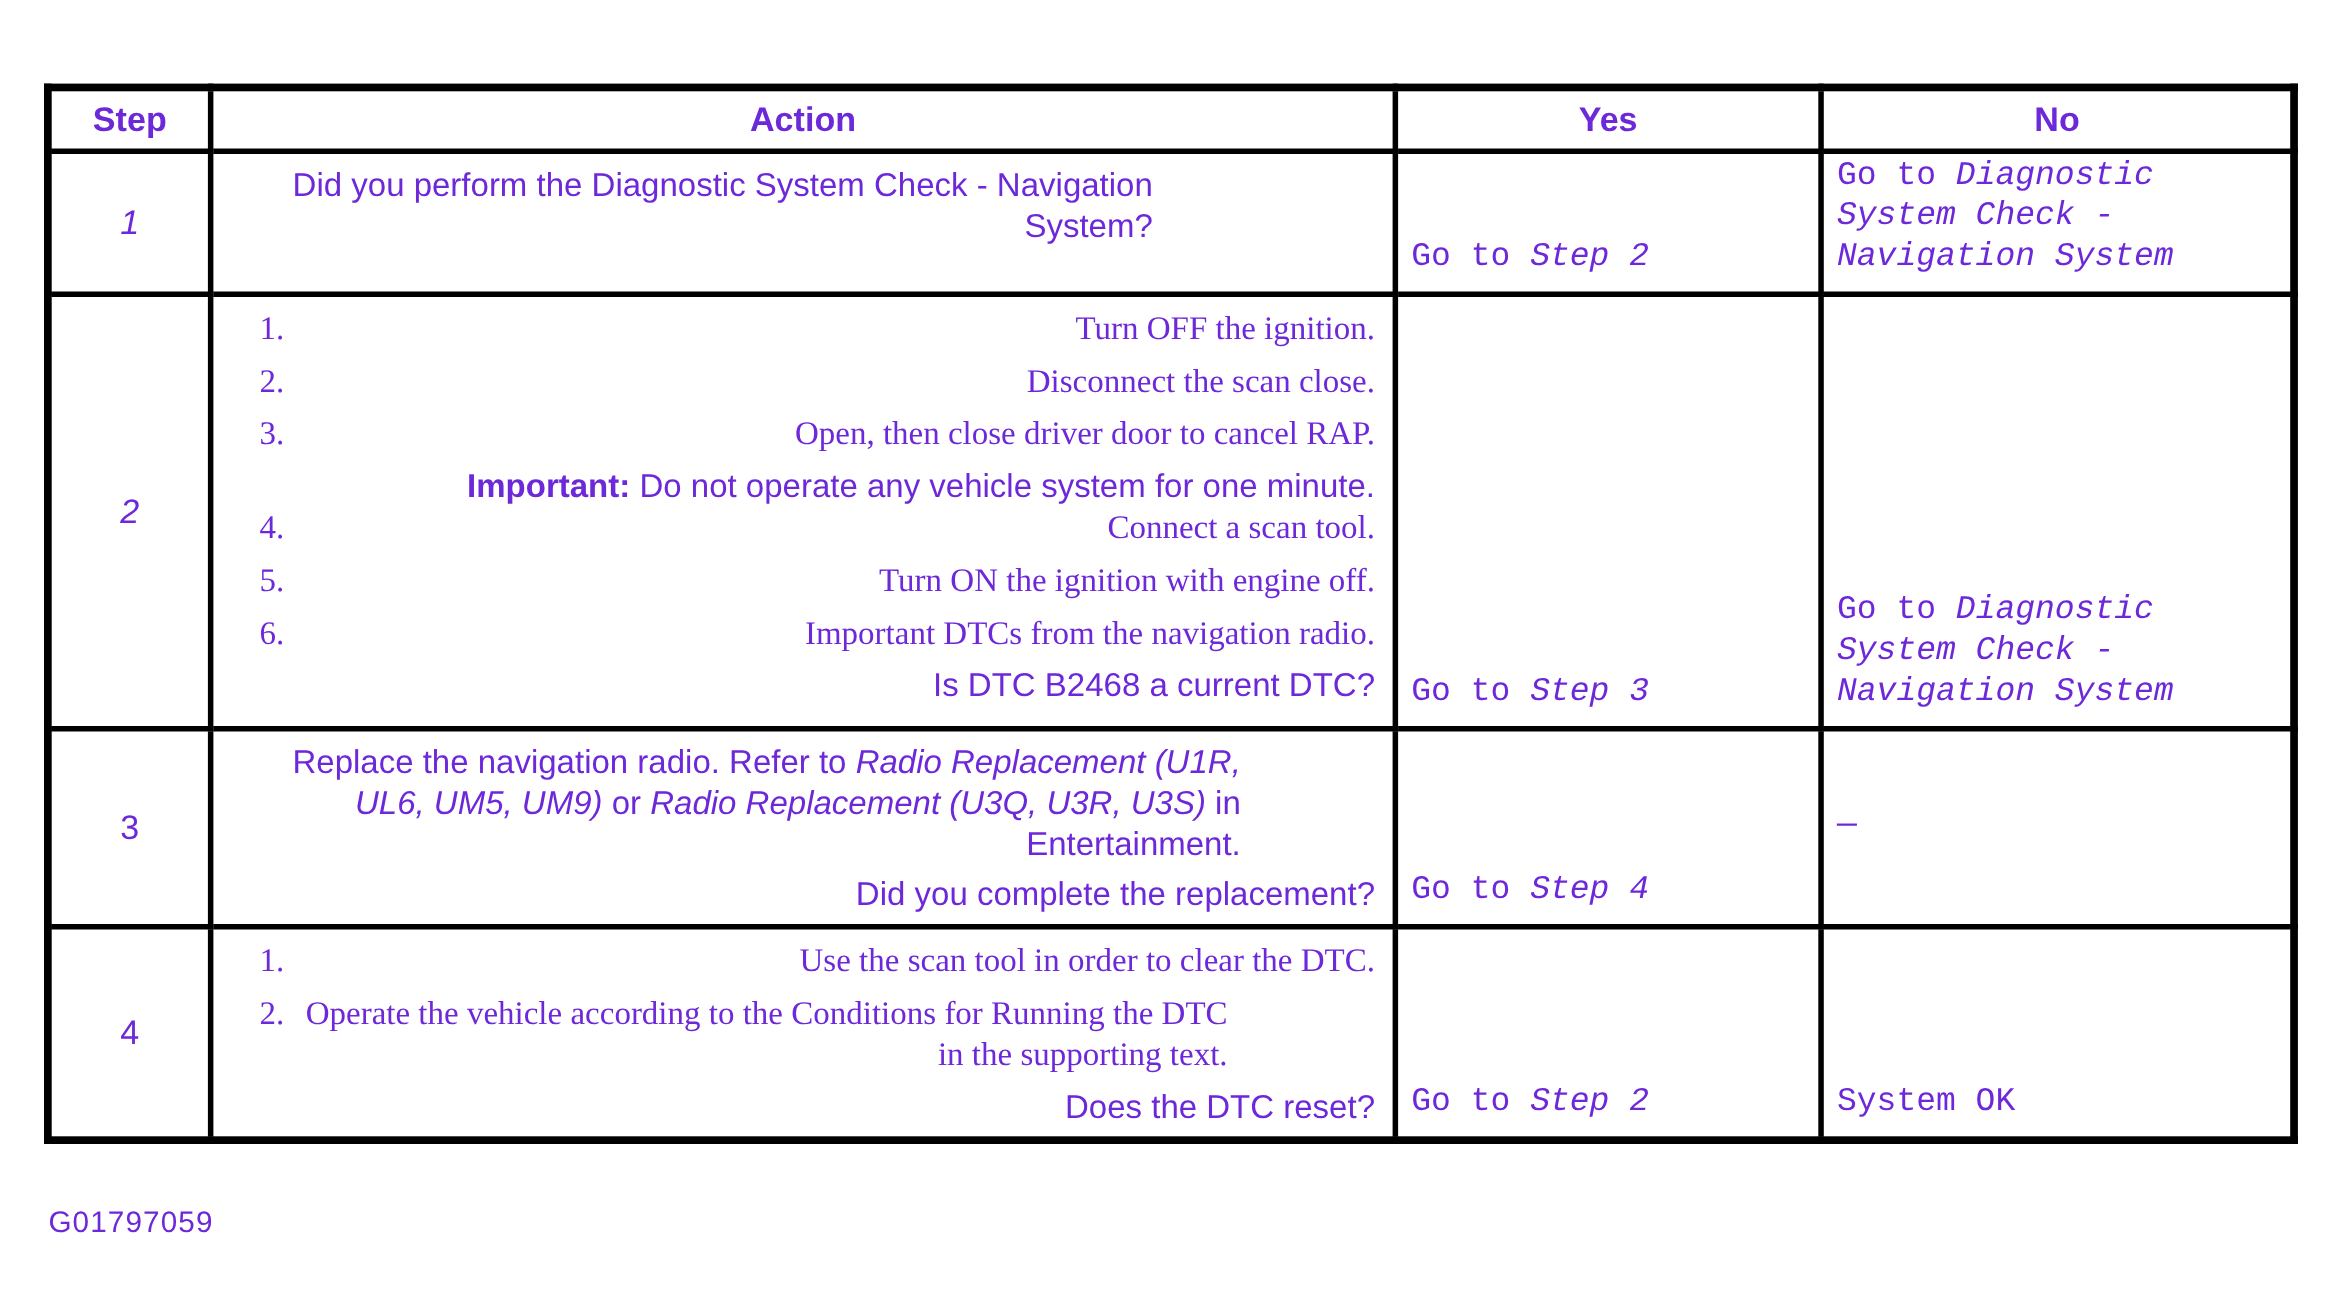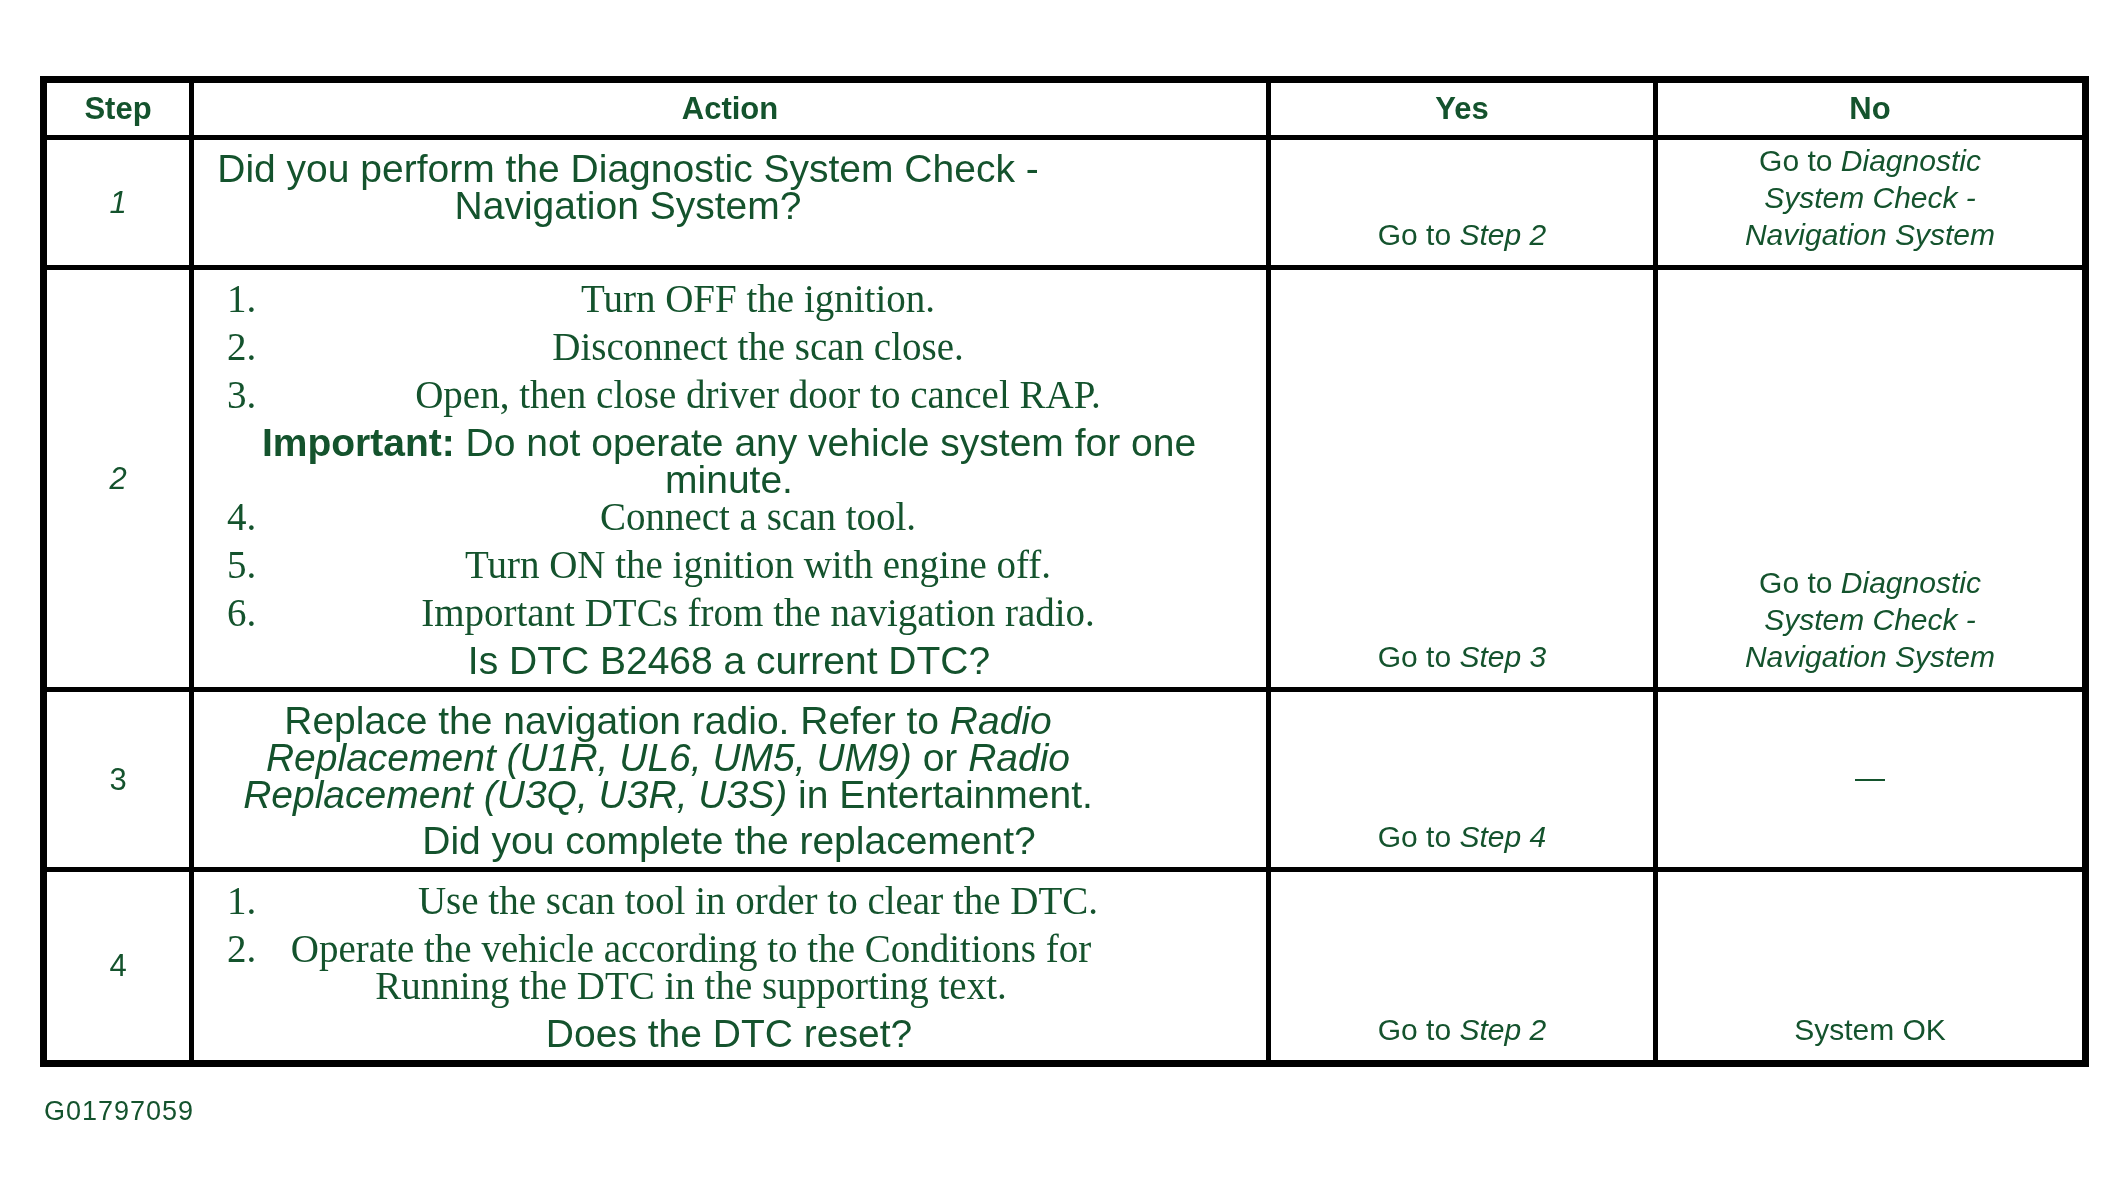--- a/index.html
+++ b/index.html
@@ -1,18 +1,18 @@
 <!DOCTYPE html>
 <html><head>
 <meta charset="utf-8">
 <style>
   html,body { margin:0; padding:0; background:#ffffff; }
   .page {
     position:relative; width:2124px; height:1192px;
-    background:#ffffff; color:#14532d;
+    background:#ffffff; color:#6d28d9;
     font-family:"Liberation Sans", sans-serif;
     overflow:hidden;
   }
   table.diag {
     position:absolute; left:40px; top:76px; width:2042px;
     border-collapse:collapse; table-layout:fixed;
     border:7px solid #000;
   }
   col.c-step  { width:148px; }
   col.c-action{ width:1077px; }
@@ -27,28 +27,29 @@
   th {
     font-size:31px; font-weight:bold; text-align:center;
     vertical-align:middle; padding:0 4px;
   }
   td.step {
     text-align:center; vertical-align:middle;
     font-size:31px; padding:0;
   }
   td.step.it { font-style:italic; }
   td.action {
-    vertical-align:top; text-align:center;
-    font-size:39px; line-height:37px;
+    vertical-align:top; text-align:right;
+    font-size:30px; line-height:37px;
     padding:10px 16px 8px 14px;
   }
   td.yn {
-    vertical-align:bottom; text-align:center;
+    vertical-align:bottom; 
     font-size:30px; line-height:37px;
     padding:0 12px 12px 12px;
+    font-family:Liberation Mono, monospace;
   }
   td.yn.mid { vertical-align:middle; padding-bottom:4px; }
   td.action p  { margin:0; }
   td.action ol { margin:0; padding-left:58px;font-family:Liberation Serif, serif; }
   td.action li { margin:0 0 11px 0; padding:0; }
   p.imp { margin:0 0 11px 0; }
   p.imp b { font-weight:bold; }
   .q    { margin-top:9px !important; }
   .w840 { max-width:840px; }
   .w920 { max-width:920px; }

